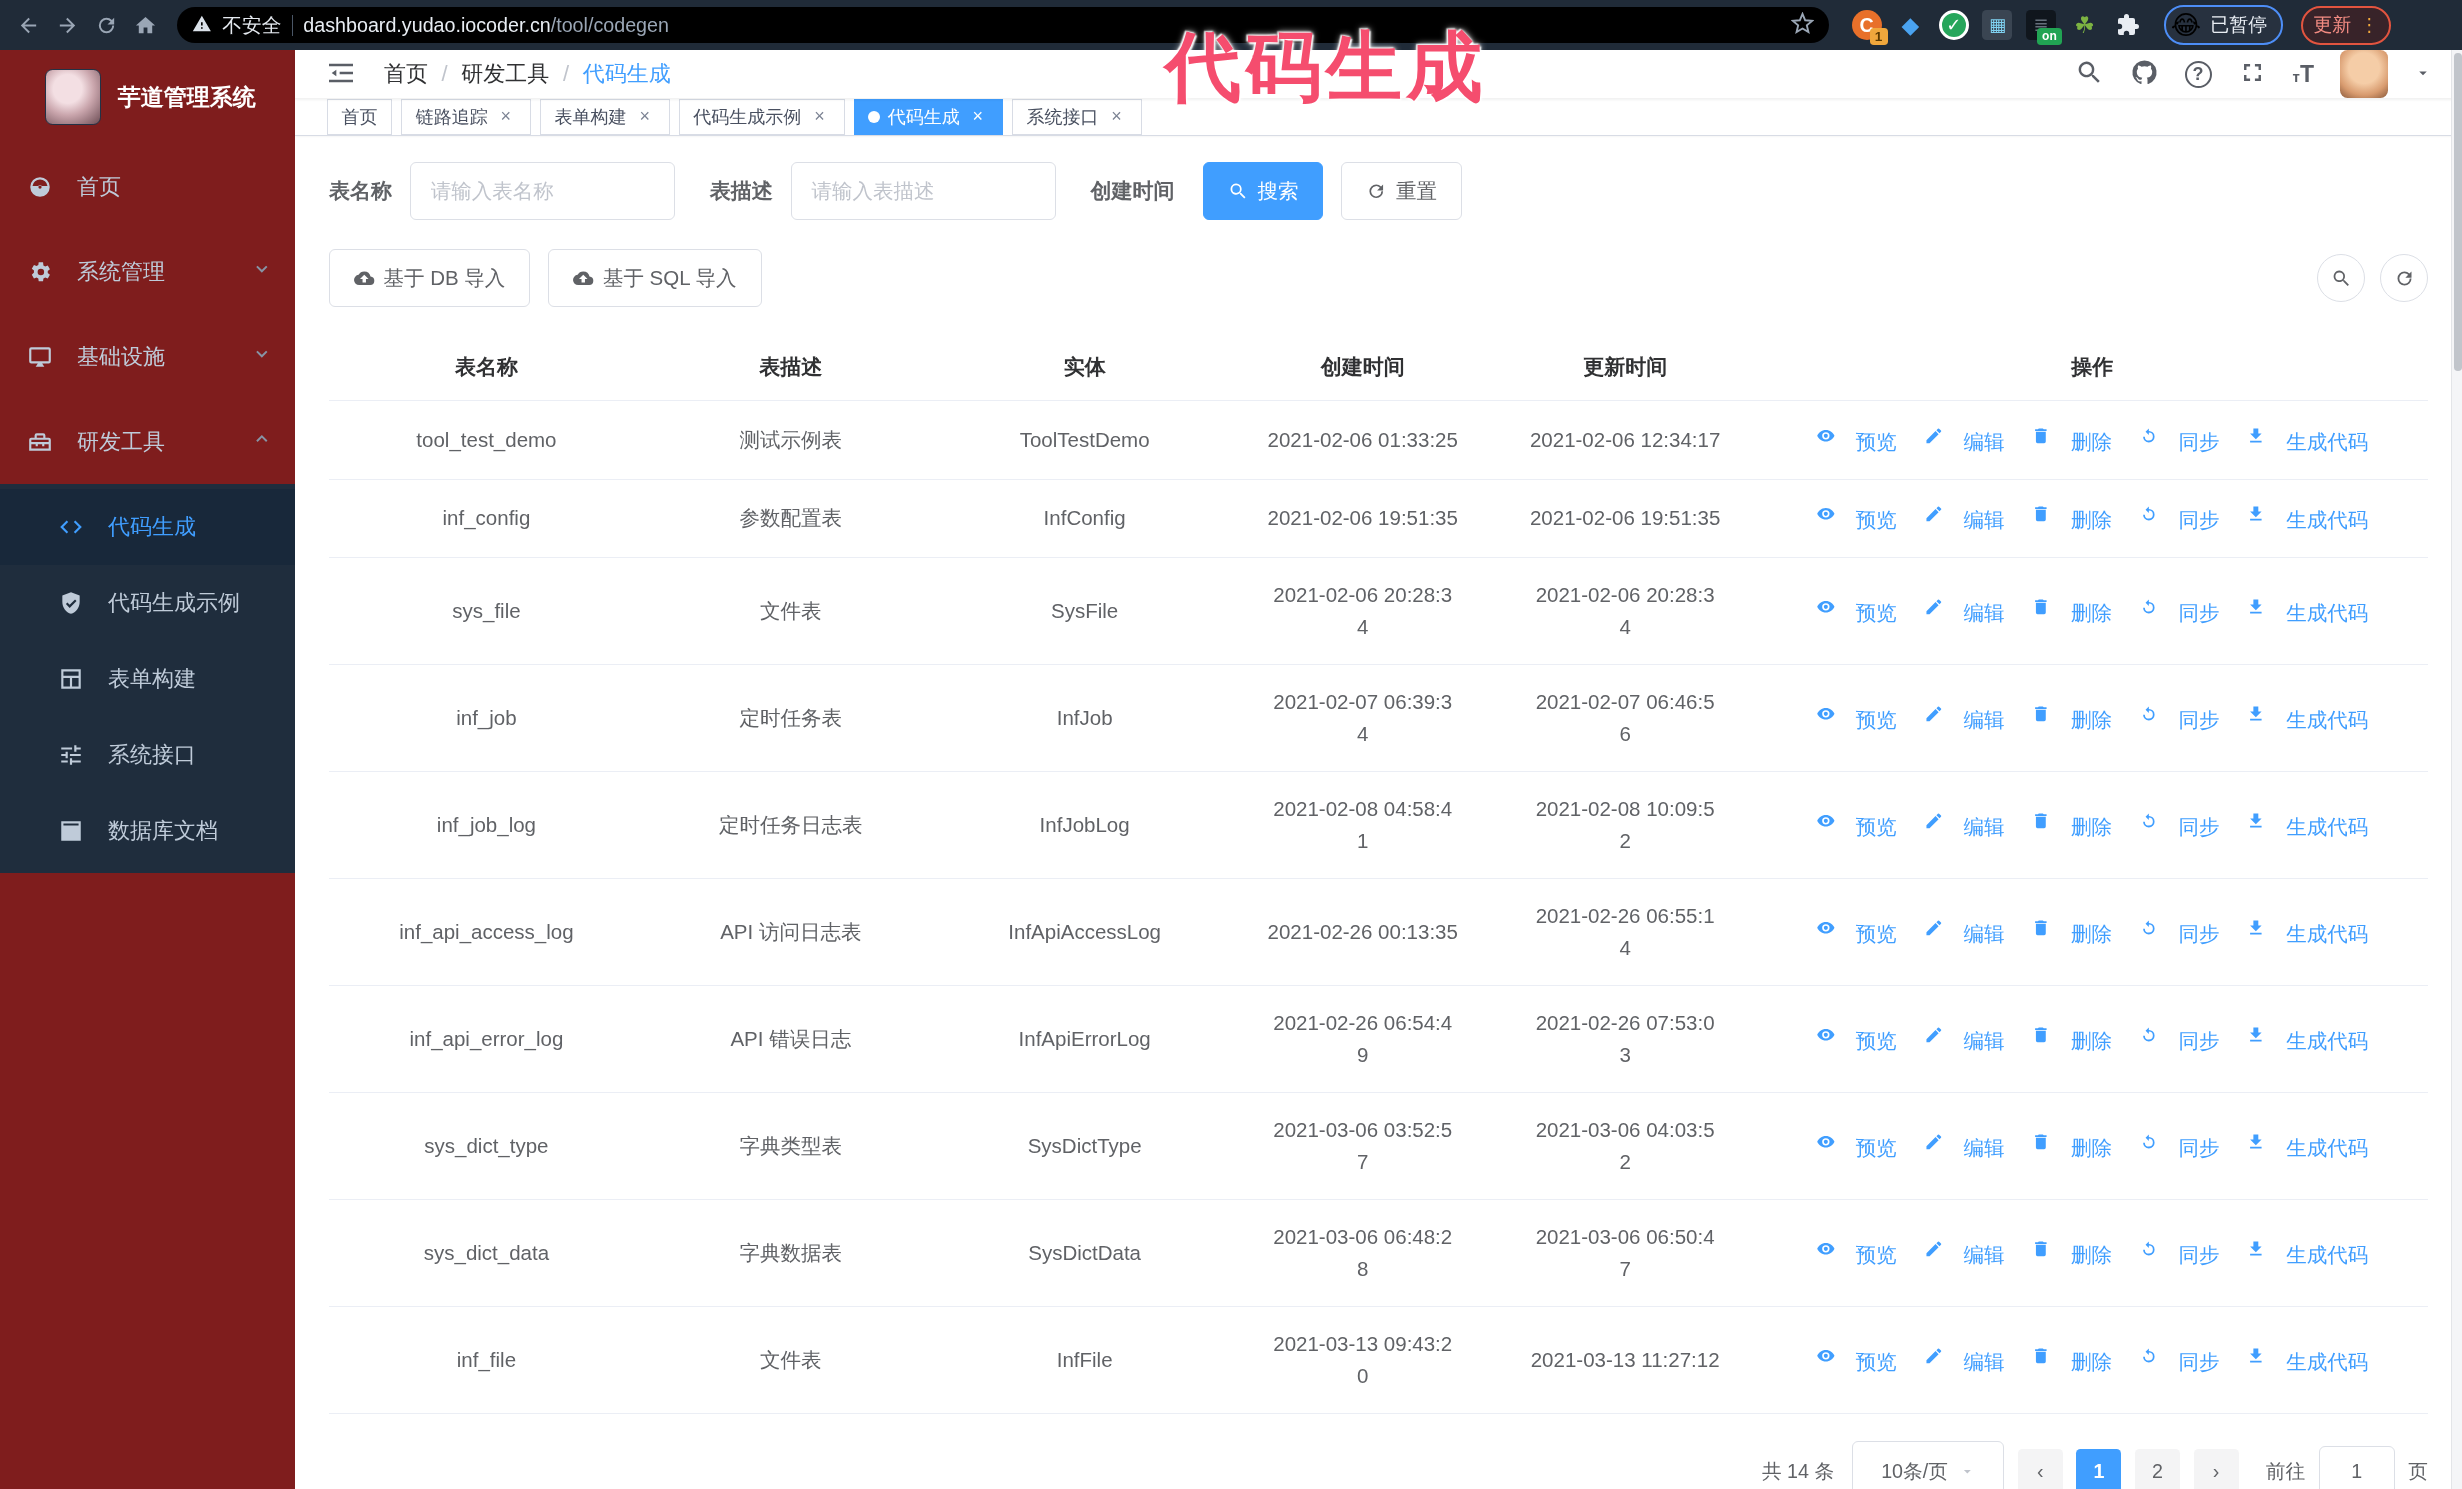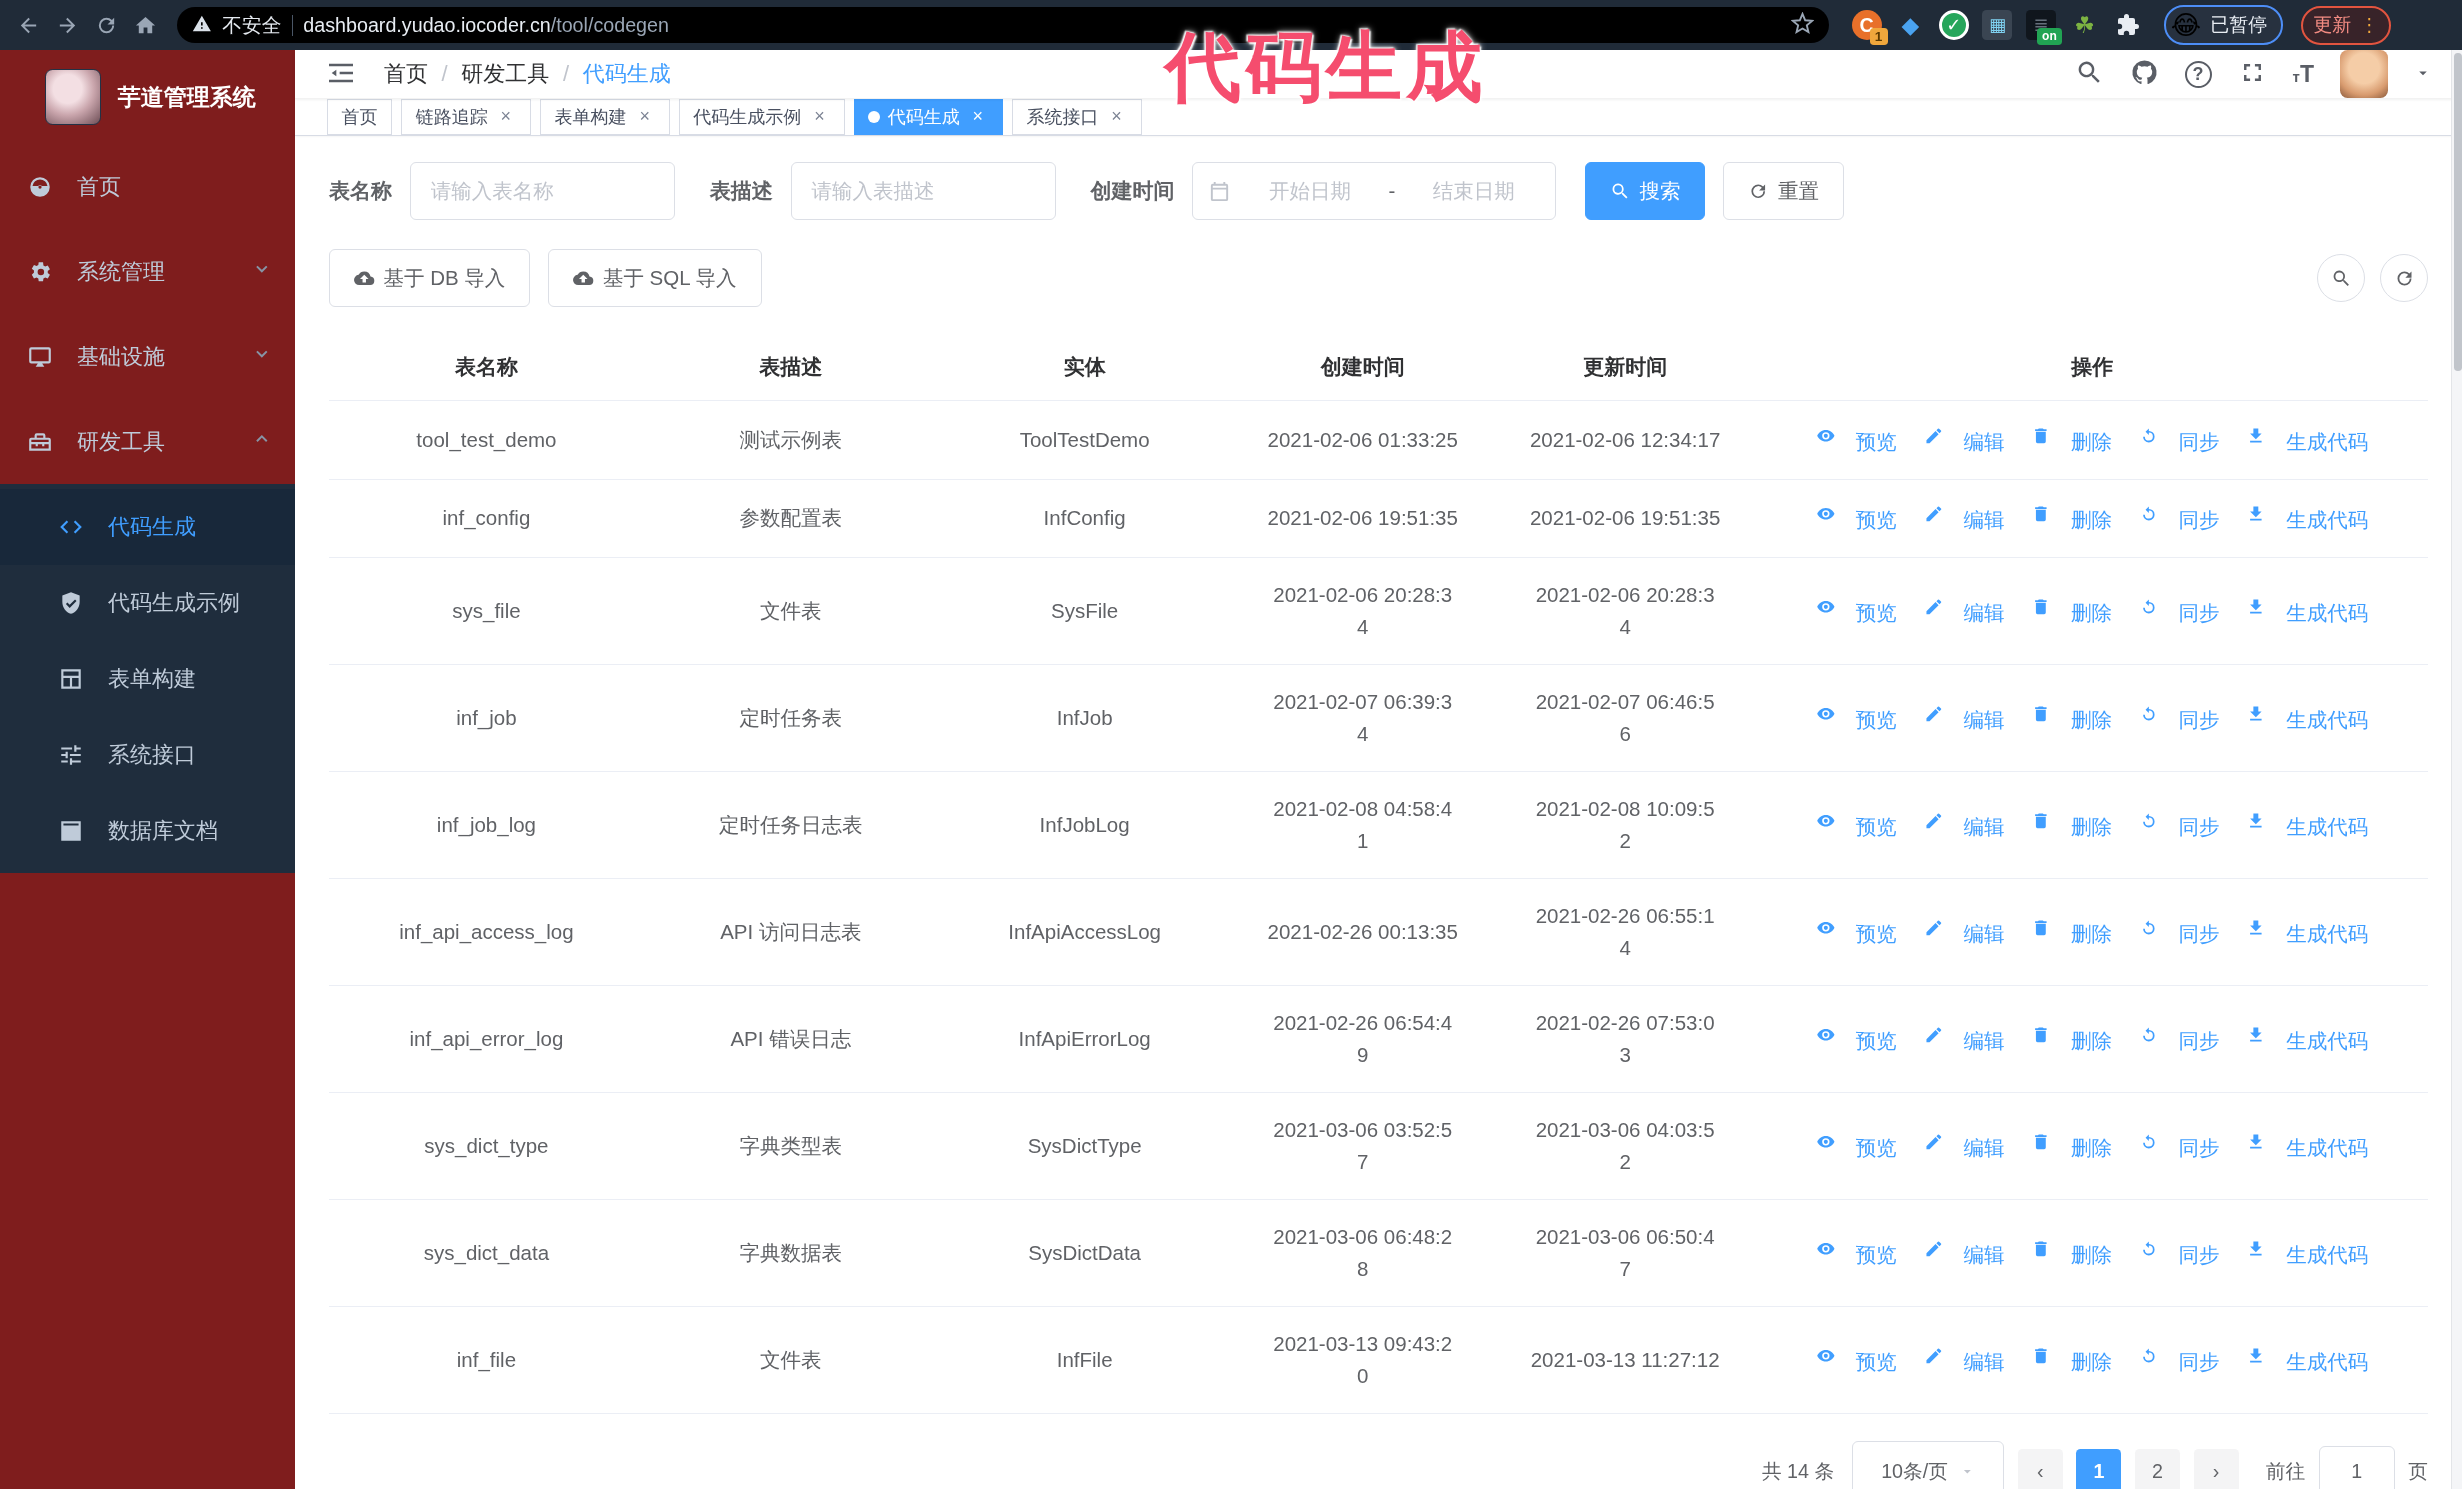--- a/index.html
+++ b/index.html
@@ -311,28 +311,20 @@
         </div>
     </div>
 
     <div class="main">
       <div class="search-row">
         <span class="f-label">表名称</span>
         <input class="f-input" placeholder="请输入表名称" style="">
         <span class="f-label" style="margin-left:16.7px">表描述</span>
         <input class="f-input" placeholder="请输入表描述" style="">
         <span class="f-label" style="margin-left:16.7px">创建时间</span>
-        <div class="date-box">
-          <svg viewBox="0 0 24 24">
-              <path d="M19 4h-1V2h-2v2H8V2H6v2H5a2 2 0 00-2 2v14a2 2 0 002 2h14a2 2 0 002-2V6a2 2 0 00-2-2zm0 16H5V10h14v10zM5 8V6h14v2H5z"></path>
-            </svg>
-          <span style="flex:1;text-align:center">开始日期</span>
-          <span class="dsep">-</span>
-          <span style="flex:1;text-align:center">结束日期</span>
-        </div>
         <button class="btn primary" style="margin-left:10.6px">
           <svg viewBox="0 0 24 24">
               <path d="M15.5 14h-.79l-.28-.27a6.5 6.5 0 10-.7.7l.27.28v.79l5 4.99L20.49 19l-4.99-5zm-6 0A4.5 4.5 0 1114 9.5 4.5 4.5 0 019.5 14z"></path>
             </svg>
           <span>搜索</span>
         </button>
         <button class="btn">
           <svg viewBox="0 0 24 24">
               <path d="M17.65 6.35A7.95 7.95 0 0012 4a8 8 0 108 8h-2a6 6 0 11-1.76-4.24L13 11h7V4l-2.35 2.35z"></path>
             </svg>

